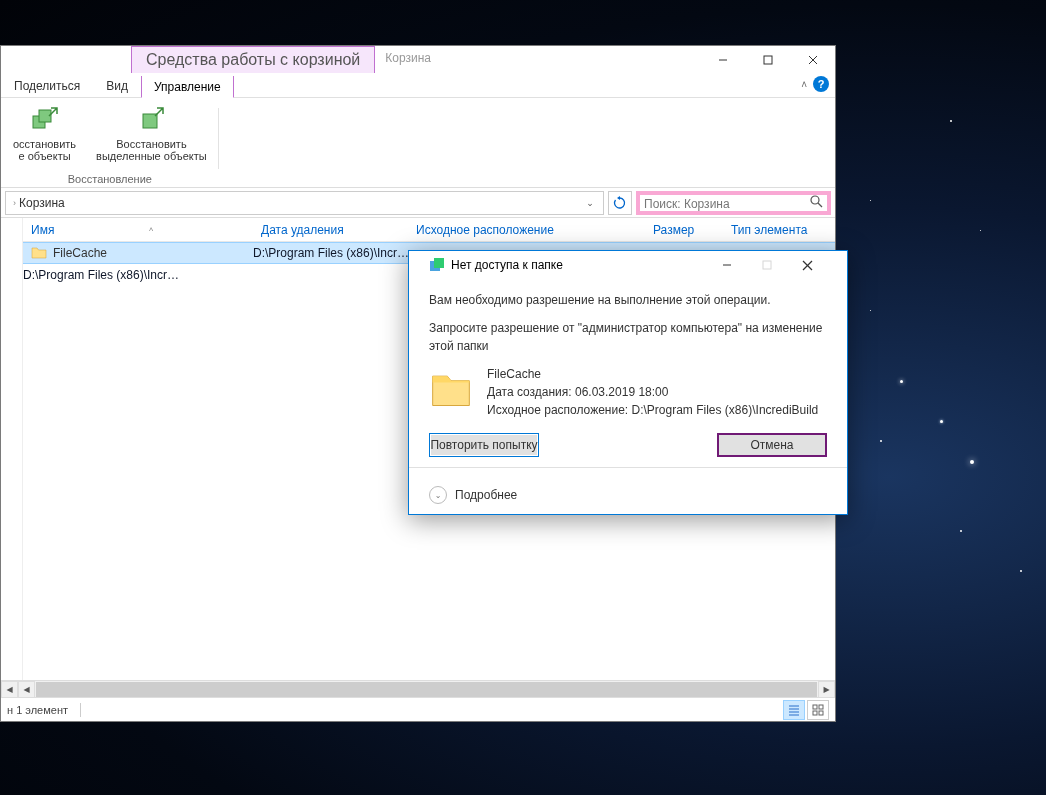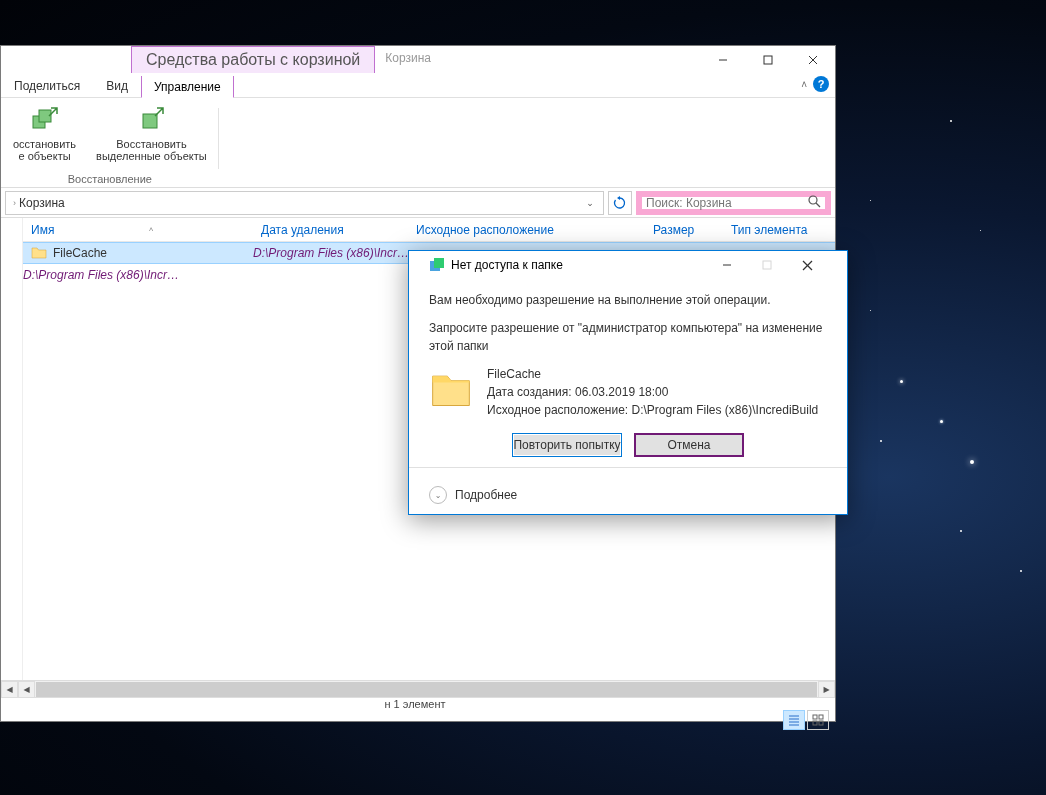--- a/index.html
+++ b/index.html
@@ -84,21 +84,21 @@
   padding: 3px 4px; border-bottom:1px solid #ddd;
 }
 .addr-box {
   flex:1; height:24px; border:1px solid #ccc;
   display:flex; align-items:center; padding:0 4px;
   font-size:12px; color:#333;
 }
 .addr-box .sep { color:#888; margin:0 3px; font-size:9px;}
 .addr-drop { width:18px; text-align:center; color:#555; font-size:9px;}
 .refresh-btn { width:24px;height:24px;border:1px solid #ccc;display:flex;align-items:center;justify-content:center;font-size:13px;color:#0066cc;}
-.search-box { width:195px;height:24px;border:6px solid #f9a8d4;display:flex;align-items:center;padding:0 4px;color:#777;font-size:12px;}
+.search-box { width:195px;height:24px;border:4px solid #f9a8d4;display:flex;align-items:flex-end;padding:0 4px;color:#777;font-size:12px;}
 .search-box .mag { margin-left:auto; color:#555;}
 
 .content { flex:1; display:flex; overflow:hidden; position:relative;}
 .sidebar-strip { width:22px; border-right:1px solid #eee; background:#fff;}
 .list-area { flex:1; display:flex; flex-direction:column; overflow:hidden;}
 .columns {
   height:24px; display:flex; border-bottom:1px solid #e8e8e8;
   font-size:12px; color:#0066cc;
 }
 .col { padding:4px 8px; border-right:1px solid transparent; display:flex; align-items:center; gap:4px;}
@@ -106,37 +106,37 @@
 .col-src{width:237px;}
 .col-del{width:155px;}
 .col-size{width:78px;}
 .col-type{flex:1;}
 .sort-arrow{font-size:8px;color:#888;}
 
 .rows { flex:1; overflow:auto;}
 .row { height:22px; display:flex; align-items:center; font-size:12px; color:#333;}
 .row.selected { background:#cce8ff; border:1px solid #99d1ff; border-left:none; border-right:none;}
 .cell-name{width:230px;padding-left:8px;display:flex;align-items:center;gap:6px;}
-.cell-src{width:237px;color:#701a75;white-space:nowrap;overflow:hidden;font-style:italic;}
+.cell-src{width:237px;color:#0f172a;white-space:nowrap;overflow:hidden;}
 .cell-del{width:155px;}
 .cell-size{width:78px;}
 .cell-type{flex:1;}
 .folder-ico{width:16px;height:16px;}
 
 .hscroll {
   height:17px; background:#f0f0f0; border-top:1px solid #ddd;
   display:flex; align-items:center;
 }
 .hs-btn{width:17px;height:17px;background:#f0f0f0;display:flex;align-items:center;justify-content:center;font-size:8px;color:#555;border:1px solid #ddd;}
 .hs-thumb{height:15px;background:#cdcdcd;margin:1px;}
 
 .statusbar {
   height:24px; border-top:1px solid #ddd;
   display:flex; align-items:center; padding:0 6px;
-  font-size:11px; color:#444;flex-direction:column;
+  font-size:11px; color:#444;
 }
 .status-text{ margin-right:6px;}
 .status-sep{ width:1px; height:14px; background:#ccc; margin:0 6px;}
 .view-toggles{ margin-left:auto; display:flex; gap:2px;}
 .vt{width:22px;height:20px;border:1px solid #ccc;display:flex;align-items:center;justify-content:center;}
 .vt.active{background:#cce8ff;border-color:#99d1ff;}
 
 .dialog {
   position:absolute;
   left:408px; top:250px;
@@ -150,21 +150,21 @@
 .dlg-title {
   height:30px; display:flex; align-items:center;
   padding:0 20px;
 }
 .dlg-icon{width:16px;height:16px;margin-right:6px;}
 .dlg-title-text{flex:1;font-size:12px;}
 .dlg-win-btn{width:40px;height:28px;display:flex;align-items:center;justify-content:center;font-size:11px;}
 .dlg-body{flex:1;padding:12px 20px 8px;color:#333;font-size:12px;line-height:1.5;}
 .dlg-body .folder-info{display:flex;gap:14px;margin-top:10px;}
 .dlg-folder-big{width:44px;height:44px;margin-top:2px;}
-.dlg-buttons{display:flex;gap:12px;justify-content:center;margin-top:14px;}
+.dlg-buttons{display:flex;gap:12px;justify-content:space-between;margin-top:14px;}
 .dlg-btn{min-width:110px;height:24px;border:2px solid #701a75;background:#e1e1e1;font-size:12px;display:flex;align-items:center;justify-content:center;}
 .dlg-btn.default{border:1px solid #0078d7;box-shadow:inset 0 0 0 1px #fff;}
 .dlg-sep{height:1px;background:#e0e0e0;margin:10px -20px 0;}
 .dlg-more{display:flex;align-items:center;gap:8px;padding:10px 20px;color:#333;}
 .more-chev{width:18px;height:18px;border:1px solid #bbb;border-radius:50%;display:flex;align-items:center;justify-content:center;font-size:8px;color:#777;}
 </style>
 </head>
 <body>
 
 <div class="star s1"></div>

